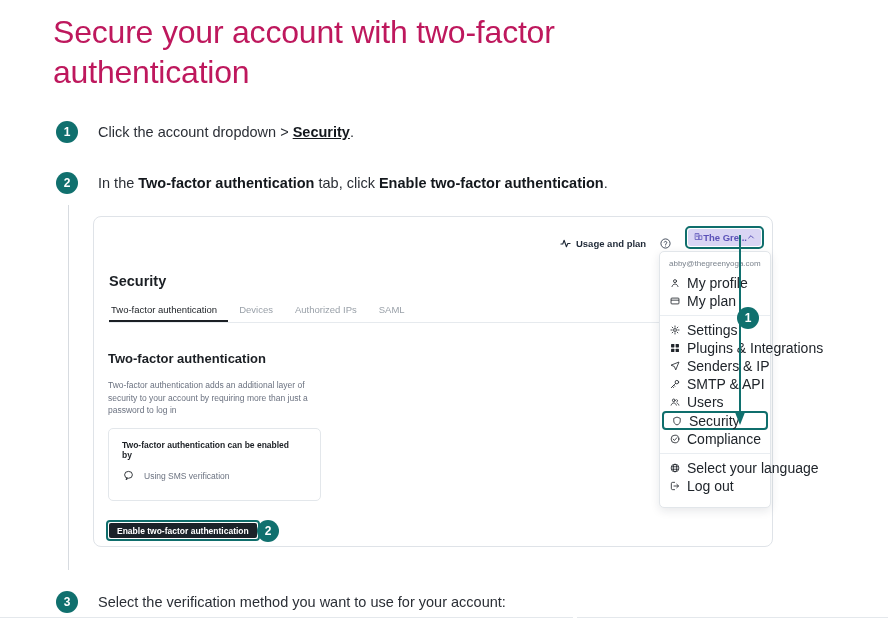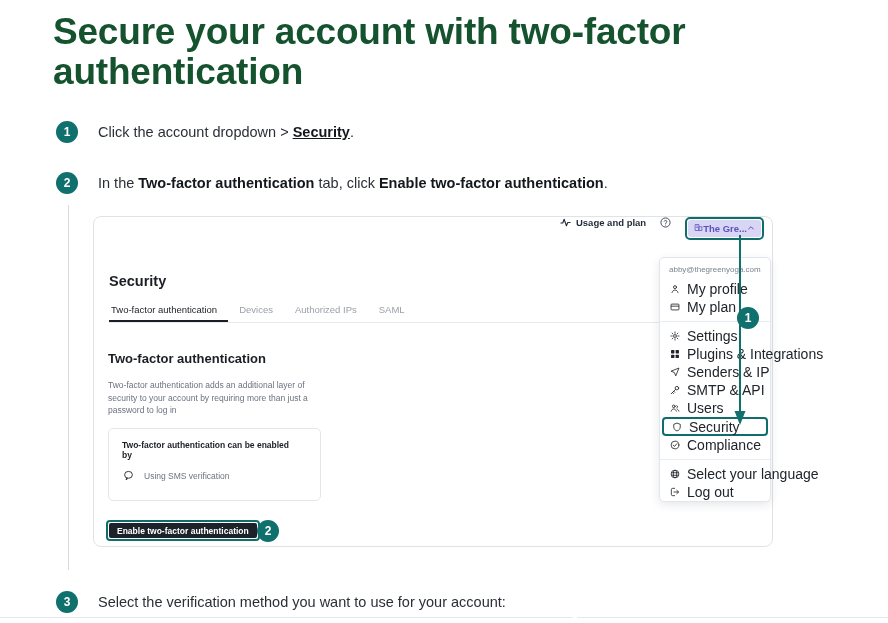--- a/index.html
+++ b/index.html
@@ -16,25 +16,25 @@
     color: #1f2328;
     -webkit-font-smoothing: antialiased;
   }
 
   
   .page-title {
     position: absolute;
     left: 53px;
     top: 12px;
     width: 640px;
-    font-size: 37px;
+    font-size: 32px;
     line-height: 40px;
-    font-weight: 700;
+    font-weight: 400;
     letter-spacing: -0.2px;
-    color: #14532d;
+    color: #be185d;
   }
 
   
   .step {
     position: absolute;
     display: flex;
     align-items: flex-start;
   }
   .badge {
     width: 22px;
@@ -93,21 +93,21 @@
     overflow: visible;
   }
 
   
   .topbar {
     position: absolute;
     left: 0; top: 0;
     width: 100%;
     height: 32px;
     display: flex;
-    align-items: flex-start;
+    align-items: flex-end;
     justify-content: flex-end;
     padding-right: 8px;
     box-sizing: border-box;
   }
   .usage {
     display: flex;
     align-items: center;
     font-size: 9.5px;
     font-weight: 700;
     color: #1f2937;
@@ -134,27 +134,27 @@
     font-weight: 700;
     color: #5b52b8;
     white-space: nowrap;
   }
   .acct-btn .chev { font-size: 8px; color:#5b52b8; }
 
   
   .menu {
     position: absolute;
     left: 565px;
-    top: 40px;
+    top: 34px;
     width: 112px;
     background: #fff;
     border: 1px solid #e2e6ea;
     border-radius: 5px;
     box-shadow: 0 3px 10px rgba(20,30,45,0.10);
-    padding: 6px 0 0 0;
+    padding: 6px 0 12px 0;
     box-sizing: border-box;
     z-index: 6;
   }
   .menu-email {
     font-size: 8px;
     color: #7b838d;
     padding: 1px 9px 6px 9px;
     white-space: nowrap;
   }
   .menu-item {

